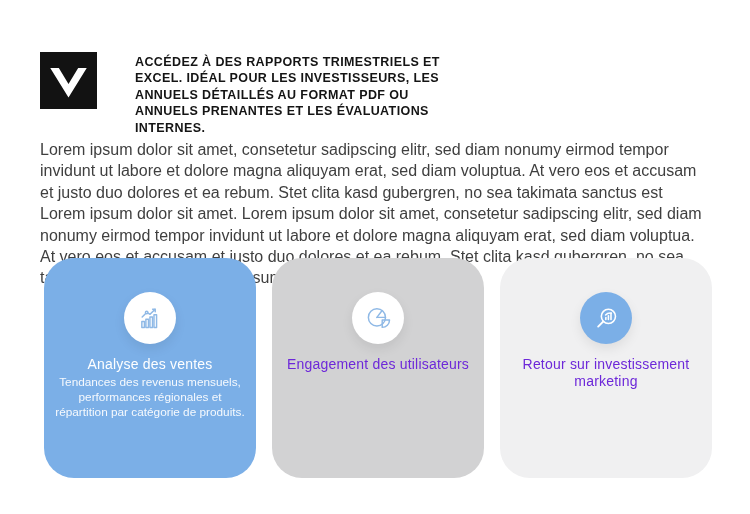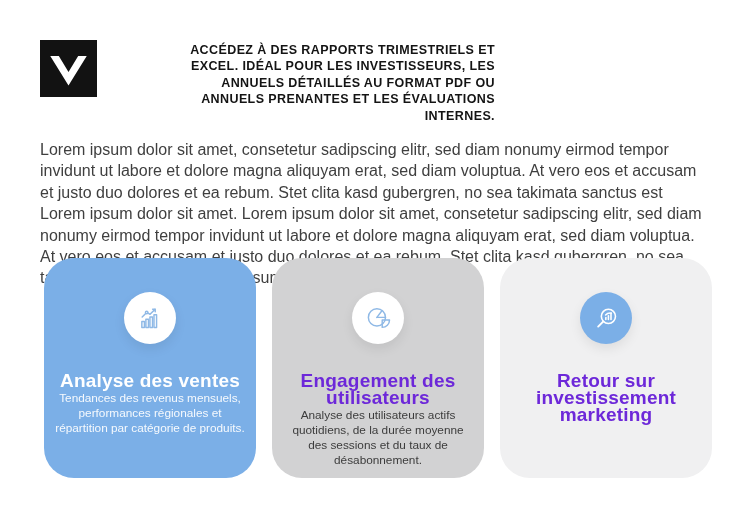--- a/index.html
+++ b/index.html
@@ -13,24 +13,23 @@
     width: 750px;
     height: 514px;
     background: #ffffff;
     overflow: hidden;
   }
 
   
   .header {
     position: absolute;
     left: 40px;
-    top: 40px;
+    top: 52px;
     display: flex;
     align-items: flex-start;
-    text-align: right;
   }
   .logo {
     width: 57px;
     height: 57px;
     background: #121212;
     flex: 0 0 auto;
     display: flex;
     align-items: center;
     justify-content: center;
   }
@@ -90,23 +89,23 @@
     justify-content: center;
     box-shadow: 0 5px 12px rgba(0,0,0,0.08);
     flex: 0 0 auto;
   }
   .card--blue  .icon-circle { background: #ffffff; color: #8fb9e6; }
   .card--gray  .icon-circle { background: #ffffff; color: #8fb9e6; }
   .card--light .icon-circle { background: #7bafe7; color: #ffffff; }
   .icon-circle svg { width: 27px; height: 27px; display: block; }
 
   .card-title {
-    margin-top: 28px;
-    font-size: 19px;
-    font-weight: bold;
+    margin-top: 12px;
+    font-size: 14px;
+    font-weight: normal;
     letter-spacing: 0.2px;
     line-height: 17px;
   }
   .card--blue  .card-title { color: #ffffff; }
   .card--gray  .card-title, .card--light .card-title { color: #6d28d9; }
 
   .card-body {
     margin-top: 2px;
     font-size: 11.8px;
     line-height: 15px;
@@ -157,21 +156,20 @@
     <article class="card card--gray">
       <div class="icon-circle">
         <svg viewBox="0 0 24 24" aria-hidden="true" fill="none" stroke="currentColor" stroke-width="1.3" stroke-linecap="round" stroke-linejoin="round">
           <circle cx="10.6" cy="11" r="7.6"></circle>
           <line x1="10.6" y1="11" x2="15.2" y2="4.9"></line>
           <line x1="10.6" y1="11" x2="18.2" y2="11"></line>
           <path d="M15.3 13.4 L21.8 13.4 A6.5 6.5 0 0 1 15.3 19.9 Z"></path>
         </svg>
       </div>
       <h2 class="card-title">Engagement des utilisateurs</h2>
-      <p class="card-body">Analyse des utilisateurs actifs quotidiens, de la durée moyenne des sessions et du taux de désabonnement.</p>
     </article>
 
     <article class="card card--light">
       <div class="icon-circle">
         <svg viewBox="0 0 24 24" aria-hidden="true" fill="none" stroke="currentColor" stroke-width="1.4" stroke-linecap="round" stroke-linejoin="round">
           <circle cx="13.7" cy="10.1" r="6.3"></circle>
           <line x1="9.2" y1="14.6" x2="4.6" y2="19.2" stroke-width="1.7"></line>
           <line x1="11.4" y1="12.9" x2="11.4" y2="11.2"></line>
           <line x1="13.7" y1="12.9" x2="13.7" y2="9.5"></line>
           <line x1="16" y1="12.9" x2="16" y2="7.9"></line>

